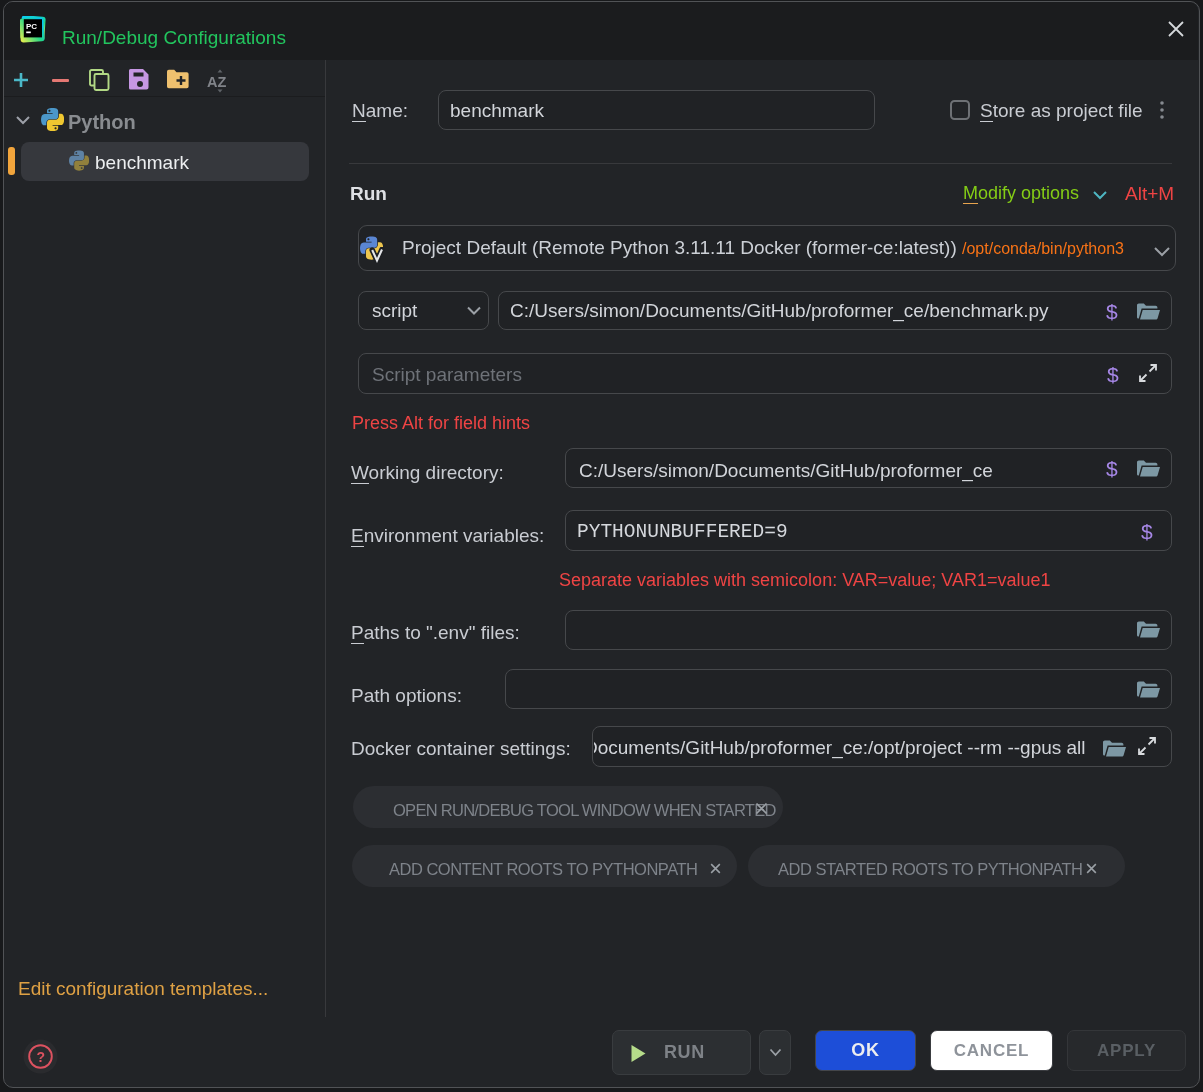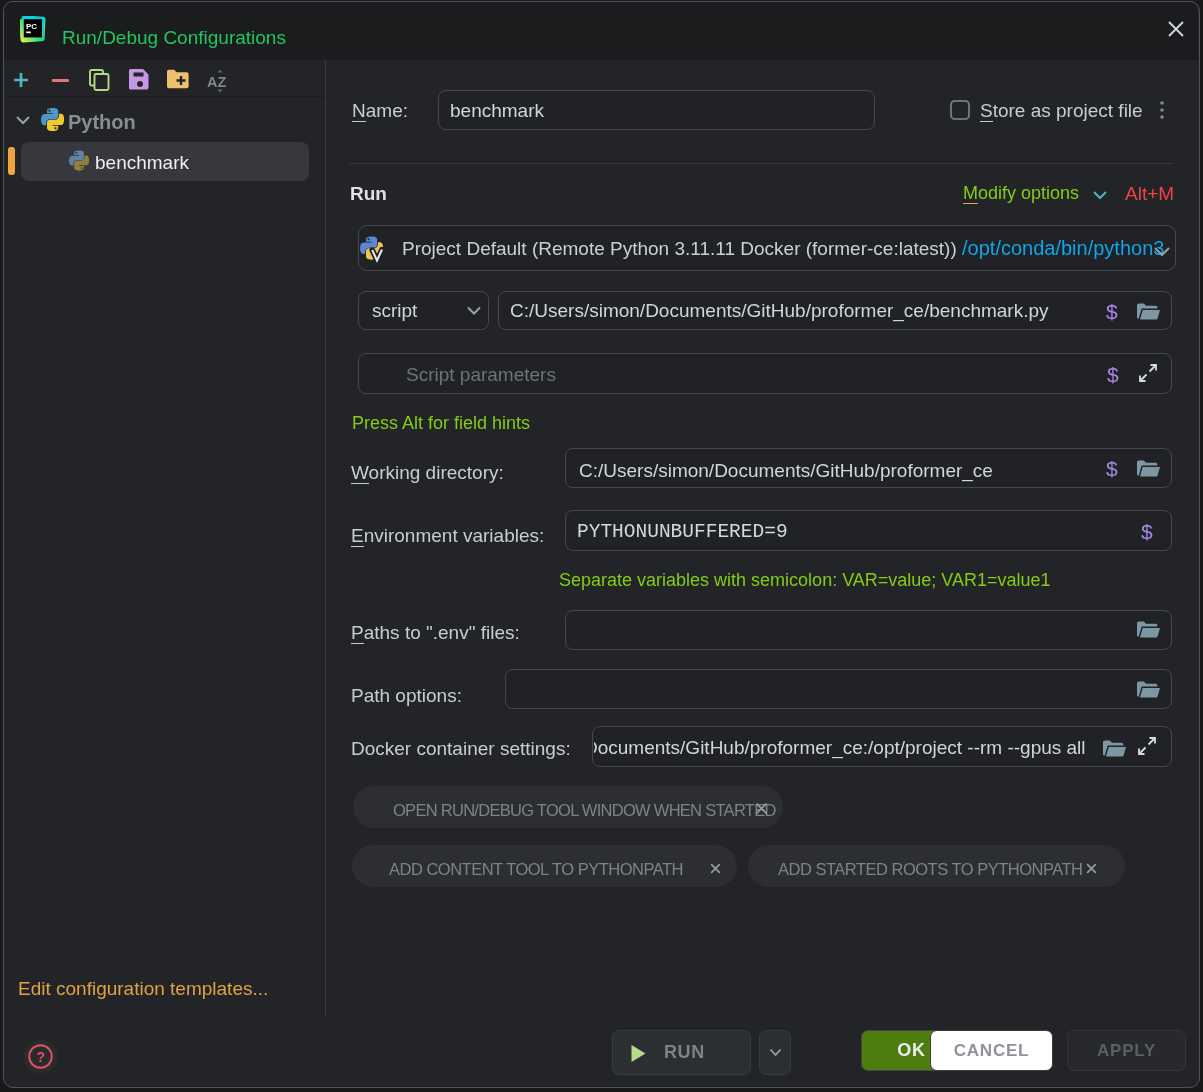--- a/index.html
+++ b/index.html
@@ -4,23 +4,23 @@
 <style>
   html,body{margin:0;padding:0;width:1203px;height:1092px;background:#18191b;overflow:hidden;
     font-family:"Liberation Sans",sans-serif;}
   .ab{position:absolute;}
   #dialog{position:absolute;left:3px;top:1px;width:1195px;height:1085px;background:#222427;
     border:1px solid #515356;border-radius:10px;overflow:hidden;}
   .lbl{font-size:19px;color:#c9ccd2;white-space:nowrap;}
   .ul{border-bottom:1px solid #c9ccd2;padding-bottom:0px;}
   .field{position:absolute;border:1.5px solid #46484b;border-radius:8px;background:#202225;box-sizing:border-box;}
   .ftext{position:absolute;font-size:19px;color:#d2d5da;white-space:nowrap;}
-  .ph{color:#6e7278;margin-left:34px;}
+  .ph{color:#6e7278;}
   .dollar{position:absolute;font-size:21px;color:#a687e6;font-weight:400;}
-  .hint{position:absolute;font-size:18px;color:#84cc16;white-space:nowrap;}
+  .hint{position:absolute;font-size:18px;color:#ef4444;white-space:nowrap;}
   .chiptext{font-size:16.5px;letter-spacing:-0.5px;color:#7e838a;white-space:nowrap;}
   .btn{position:absolute;height:41px;border-radius:7px;box-sizing:border-box;font-weight:bold;
     font-size:17px;letter-spacing:0.8px;display:flex;align-items:center;justify-content:center;}
 </style>
 </head>
 <body>
 <div id="dialog"></div>
 
 <div class="ab" style="left:4px;top:2px;width:1194px;height:58px;background:#1b1c1e;border-radius:9px 9px 0 0;"></div>
 <svg class="ab" style="left:20px;top:16px" width="27" height="27" viewBox="0 0 27 27">
@@ -118,21 +118,21 @@
 
 <div class="field" style="left:358px;top:225px;width:818px;height:46px;border-radius:9px;"></div>
 <svg class="ab" style="left:360px;top:236px" width="23" height="24" viewBox="0 0 110 110">
   <path fill="#5a86d3" d="M54.9 0C50.3 0 46 .4 42.1 1.1c-11.3 2-13.4 6.2-13.4 13.9v10.2h26.8v3.4H18.7c-7.8 0-14.6 4.7-16.7 13.6-2.5 10.2-2.6 16.6 0 27.2C3.9 77.3 8.4 83 16.2 83h9.2V70.8c0-8.8 7.6-16.6 16.7-16.6h26.7c7.4 0 13.4-6.1 13.4-13.6V15c0-7.3-6.1-12.7-13.4-13.9C64.4.3 59.5 0 54.9 0zM40.4 8.2c2.8 0 5 2.3 5 5.1 0 2.8-2.3 5.1-5 5.1-2.8 0-5-2.3-5-5.1 0-2.8 2.2-5.1 5-5.1z"></path>
   <path fill="#edc64f" d="M85.6 27.2v11.9c0 9.2-7.8 16.9-16.7 16.9H42.1c-7.3 0-13.4 6.3-13.4 13.6v25.5c0 7.3 6.3 11.5 13.4 13.6 8.5 2.5 16.6 2.9 26.7 0 6.7-1.9 13.4-5.9 13.4-13.6V84.9H55.5v-3.4h40.1c7.8 0 10.7-5.4 13.4-13.6 2.8-8.4 2.7-16.5 0-27.2-1.9-7.7-5.6-13.6-13.4-13.6h-10zM69.6 91.8c2.8 0 5 2.3 5 5.1 0 2.8-2.2 5.1-5 5.1-2.8 0-5-2.3-5-5.1 0-2.8 2.3-5.1 5-5.1z"></path>
 </svg>
 <svg class="ab" style="left:369px;top:247px" width="16" height="16" viewBox="0 0 16 16">
   <path d="M3.2 3 L8 13.5 L13 2.5" fill="none" stroke="#1e2023" stroke-width="5.5" stroke-linecap="round" stroke-linejoin="round"></path>
   <path d="M3.2 3 L8 13.5 L13 2.5" fill="none" stroke="#e3e5e8" stroke-width="2.1"></path>
 </svg>
-<div class="ftext" style="left:402px;top:237px;color:#ccd0d6;">Project Default (Remote Python 3.11.11 Docker (former-ce:latest)) <span style="font-size:20px;color:#0ea5e9;">/opt/conda/bin/python3</span></div>
+<div class="ftext" style="left:402px;top:237px;color:#ccd0d6;">Project Default (Remote Python 3.11.11 Docker (former-ce:latest)) <span style="font-size:16px;color:#f97316;">/opt/conda/bin/python3</span></div>
 <svg class="ab" style="left:1153px;top:245px" width="18" height="13" viewBox="0 0 18 13">
   <path d="M2 3 L9 10 L16 3" stroke="#9ba0a6" stroke-width="2" fill="none"></path>
 </svg>
 
 <div class="field" style="left:358px;top:291px;width:131px;height:39px;"></div>
 <div class="ftext" style="left:372px;top:300px;">script</div>
 <svg class="ab" style="left:466px;top:305px" width="16" height="12" viewBox="0 0 16 12">
   <path d="M2 2.5 L8 8.5 L14 2.5" stroke="#9ba0a6" stroke-width="2" fill="none"></path>
 </svg>
 <div class="field" style="left:498px;top:291px;width:674px;height:39px;"></div>
@@ -198,34 +198,34 @@
     <path d="M8.5 11.5 L2 18 M2 12.5 V18 H7.5"></path>
   </g>
 </svg>
 
 <div class="ab" style="left:353px;top:786px;width:430px;height:42px;border-radius:21px;background:#2c2e32;"></div>
 <div class="ab chiptext" style="left:393px;top:801px;letter-spacing:-0.72px;">OPEN RUN/DEBUG TOOL WINDOW WHEN STARTED</div>
 <svg class="ab" style="left:754px;top:801px" width="15" height="15" viewBox="0 0 15 15">
   <path d="M2.5 2.5 L12.5 12.5 M12.5 2.5 L2.5 12.5" stroke="#9ba0a6" stroke-width="1.7"></path>
 </svg>
 <div class="ab" style="left:352px;top:845px;width:385px;height:42px;border-radius:21px;background:#2c2e32;"></div>
-<div class="ab chiptext" style="left:389px;top:860px;">ADD CONTENT TOOL TO PYTHONPATH</div>
+<div class="ab chiptext" style="left:389px;top:860px;">ADD CONTENT ROOTS TO PYTHONPATH</div>
 <svg class="ab" style="left:709px;top:862px" width="13" height="13" viewBox="0 0 15 15">
   <path d="M2.5 2.5 L12.5 12.5 M12.5 2.5 L2.5 12.5" stroke="#9ba0a6" stroke-width="1.8"></path>
 </svg>
 <div class="ab" style="left:748px;top:845px;width:377px;height:42px;border-radius:21px;background:#2c2e32;"></div>
 <div class="ab chiptext" style="left:778px;top:860px;">ADD STARTED ROOTS TO PYTHONPATH</div>
 <svg class="ab" style="left:1085px;top:862px" width="13" height="13" viewBox="0 0 15 15">
   <path d="M2.5 2.5 L12.5 12.5 M12.5 2.5 L2.5 12.5" stroke="#9ba0a6" stroke-width="1.8"></path>
 </svg>
 
 <div class="ab" style="left:612px;top:1030px;width:139px;height:45px;border-radius:7px;background:#2c2f32;border:1px solid #393c3f;box-sizing:border-box;"></div>
 <svg class="ab" style="left:630px;top:1044px" width="17" height="19" viewBox="0 0 17 19">
     <path d="M1.5 1 L15.5 9.5 L1.5 18 Z" fill="#b6dc8a"></path>
   </svg>
 <div class="ab" style="left:664px;top:1042px;font-size:18px;font-weight:bold;letter-spacing:0.6px;color:#7e8287;">RUN</div>
 <div class="ab" style="left:759px;top:1030px;width:32px;height:45px;border-radius:7px;background:#2c2f32;border:1px solid #393c3f;box-sizing:border-box;"></div>
 <svg class="ab" style="left:769px;top:1048px" width="13" height="10" viewBox="0 0 13 10">
     <path d="M1.5 1.5 L6.5 7 L11.5 1.5" stroke="#9ba0a6" stroke-width="1.8" fill="none"></path>
   </svg>
-<div class="btn" style="left:861px;top:1030px;width:101px;background:#4d7c0f;border:1px solid #44464a;color:#eceef0;font-size:18px;">OK</div>
+<div class="btn" style="left:815px;top:1030px;width:101px;background:#1d4ed8;border:1px solid #44464a;color:#eceef0;font-size:18px;">OK</div>
 <div class="btn" style="left:930px;top:1030px;width:123px;background:#ffffff;border:1px solid #3a3c40;color:#8e939a;">CANCEL</div>
 <div class="btn" style="left:1067px;top:1030px;width:119px;background:#27292c;border:1px solid #343639;color:#5a5f64;">APPLY</div>
 
 </body></html>

